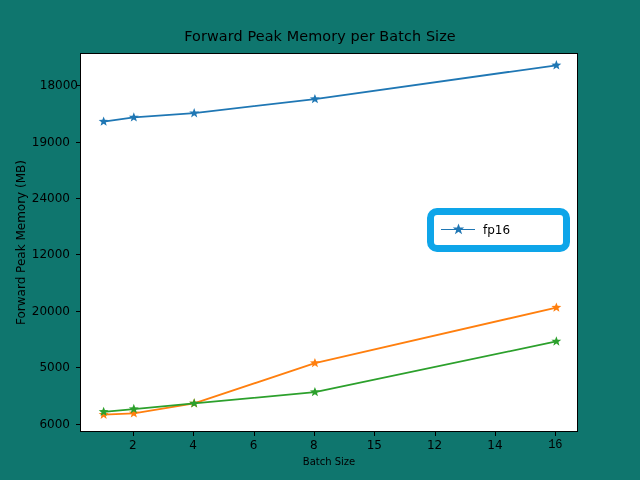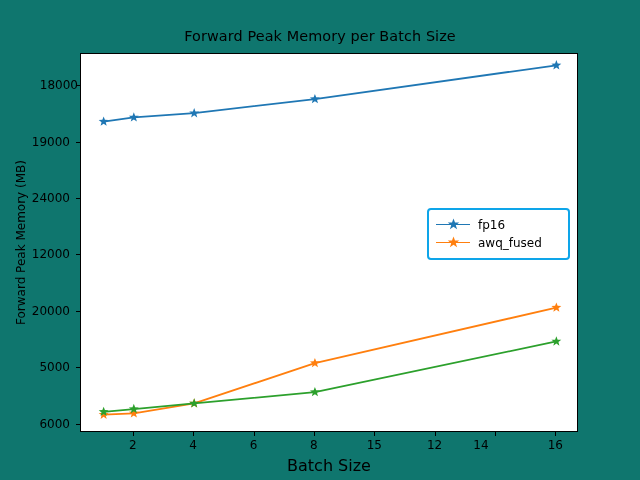--- a/index.html
+++ b/index.html
@@ -89,31 +89,31 @@
     text-align: center;
     font-size: 12px;
     color: #000000;
   }
   #xlabel {
     position: absolute;
     left: 80px;
     top: 456px;
     width: 498px;
     text-align: center;
-    font-size: 16px;
+    font-size: 10px;
     color: #000000;
   }
   #legend {
     position: absolute;
     left: 427px;
     top: 208px;
     width: 143px;
     box-sizing: border-box;
-    border: 2px solid #0ea5e9;
-    border-radius: 4px;
+    border: 7px solid #0ea5e9;
+    border-radius: 10px;
     background: #ffffff;
     padding: 6px 8px 6px 7px;
   }
   .legend-row {
     display: flex;
     align-items: center;
     height: 18px;
   }
   .legend-swatch {
     width: 34px;
@@ -176,23 +176,23 @@
       <div class="xtick-label" style="left: 193.182px;">4</div>
       <div class="xtick-mark" style="left: 193.182px;"></div>
       <div class="xtick-label" style="left: 253.545px;">6</div>
       <div class="xtick-mark" style="left: 253.545px;"></div>
       <div class="xtick-label" style="left: 313.909px;">8</div>
       <div class="xtick-mark" style="left: 313.909px;"></div>
       <div class="xtick-label" style="left: 374.273px;">15</div>
       <div class="xtick-mark" style="left: 374.273px;"></div>
       <div class="xtick-label" style="left: 434.636px;">12</div>
       <div class="xtick-mark" style="left: 434.636px;"></div>
-      <div class="xtick-label" style="left: 481px;">14</div>
+      <div class="xtick-label" style="left: 495px;">14</div>
       <div class="xtick-mark" style="left: 495px;"></div>
-      <div class="xtick-label" style="left: 555.364px;">16</div>
+      <div class="xtick-label" style="left: 555.364px; font-family: Liberation Mono, monospace;">16</div>
       <div class="xtick-mark" style="left: 555.364px;"></div>
     </div>
 
   <div id="plot-area">
     <svg id="plot-svg" viewBox="0 0 498 379" preserveAspectRatio="none">
         <polyline points="22.64,67.63 52.82,63.40 113.18,59.17 233.91,45.09 475.36,11.27" fill="none" stroke="#1f77b4" stroke-width="1.8" stroke-linejoin="round"></polyline>
         <polygon points="22.64,62.43 23.92,65.86 27.58,66.02 24.71,68.30 25.69,71.84 22.64,69.81 19.58,71.84 20.56,68.30 17.69,66.02 21.35,65.86" fill="#1f77b4"></polygon>
         <polygon points="52.82,58.20 54.10,61.63 57.76,61.79 54.90,64.08 55.87,67.61 52.82,65.59 49.76,67.61 50.74,64.08 47.87,61.79 51.53,61.63" fill="#1f77b4"></polygon>
         <polygon points="113.18,53.97 114.47,57.41 118.13,57.57 115.26,59.85 116.24,63.38 113.18,61.36 110.13,63.38 111.10,59.85 108.24,57.57 111.90,57.41" fill="#1f77b4"></polygon>
         <polygon points="233.91,39.89 235.19,43.32 238.85,43.48 235.99,45.76 236.97,49.29 233.91,47.27 230.85,49.29 231.83,45.76 228.96,43.48 232.63,43.32" fill="#1f77b4"></polygon>
@@ -215,24 +215,15 @@
   <div id="legend">
     <div class="legend-row">
       <span class="legend-swatch">
         <span class="legend-line" style="border-top-color:#1f77b4"></span>
         <svg class="legend-star" viewBox="0 0 13 13">
           <polygon points="6.5,0.6 8.0,4.6 12.2,4.6 8.8,7.2 10.1,11.3 6.5,8.8 2.9,11.3 4.2,7.2 0.8,4.6 5.0,4.6" fill="#1f77b4"></polygon>
         </svg>
       </span>
       <span class="legend-label">fp16</span>
     </div>
-    <div class="legend-row">
-      <span class="legend-swatch">
-        <span class="legend-line" style="border-top-color:#ff7f0e"></span>
-        <svg class="legend-star" viewBox="0 0 13 13">
-          <polygon points="6.5,0.6 8.0,4.6 12.2,4.6 8.8,7.2 10.1,11.3 6.5,8.8 2.9,11.3 4.2,7.2 0.8,4.6 5.0,4.6" fill="#ff7f0e"></polygon>
-        </svg>
-      </span>
-      <span class="legend-label">awq_fused</span>
-    </div>
   </div>
 
 </div>
 
 </body></html>

